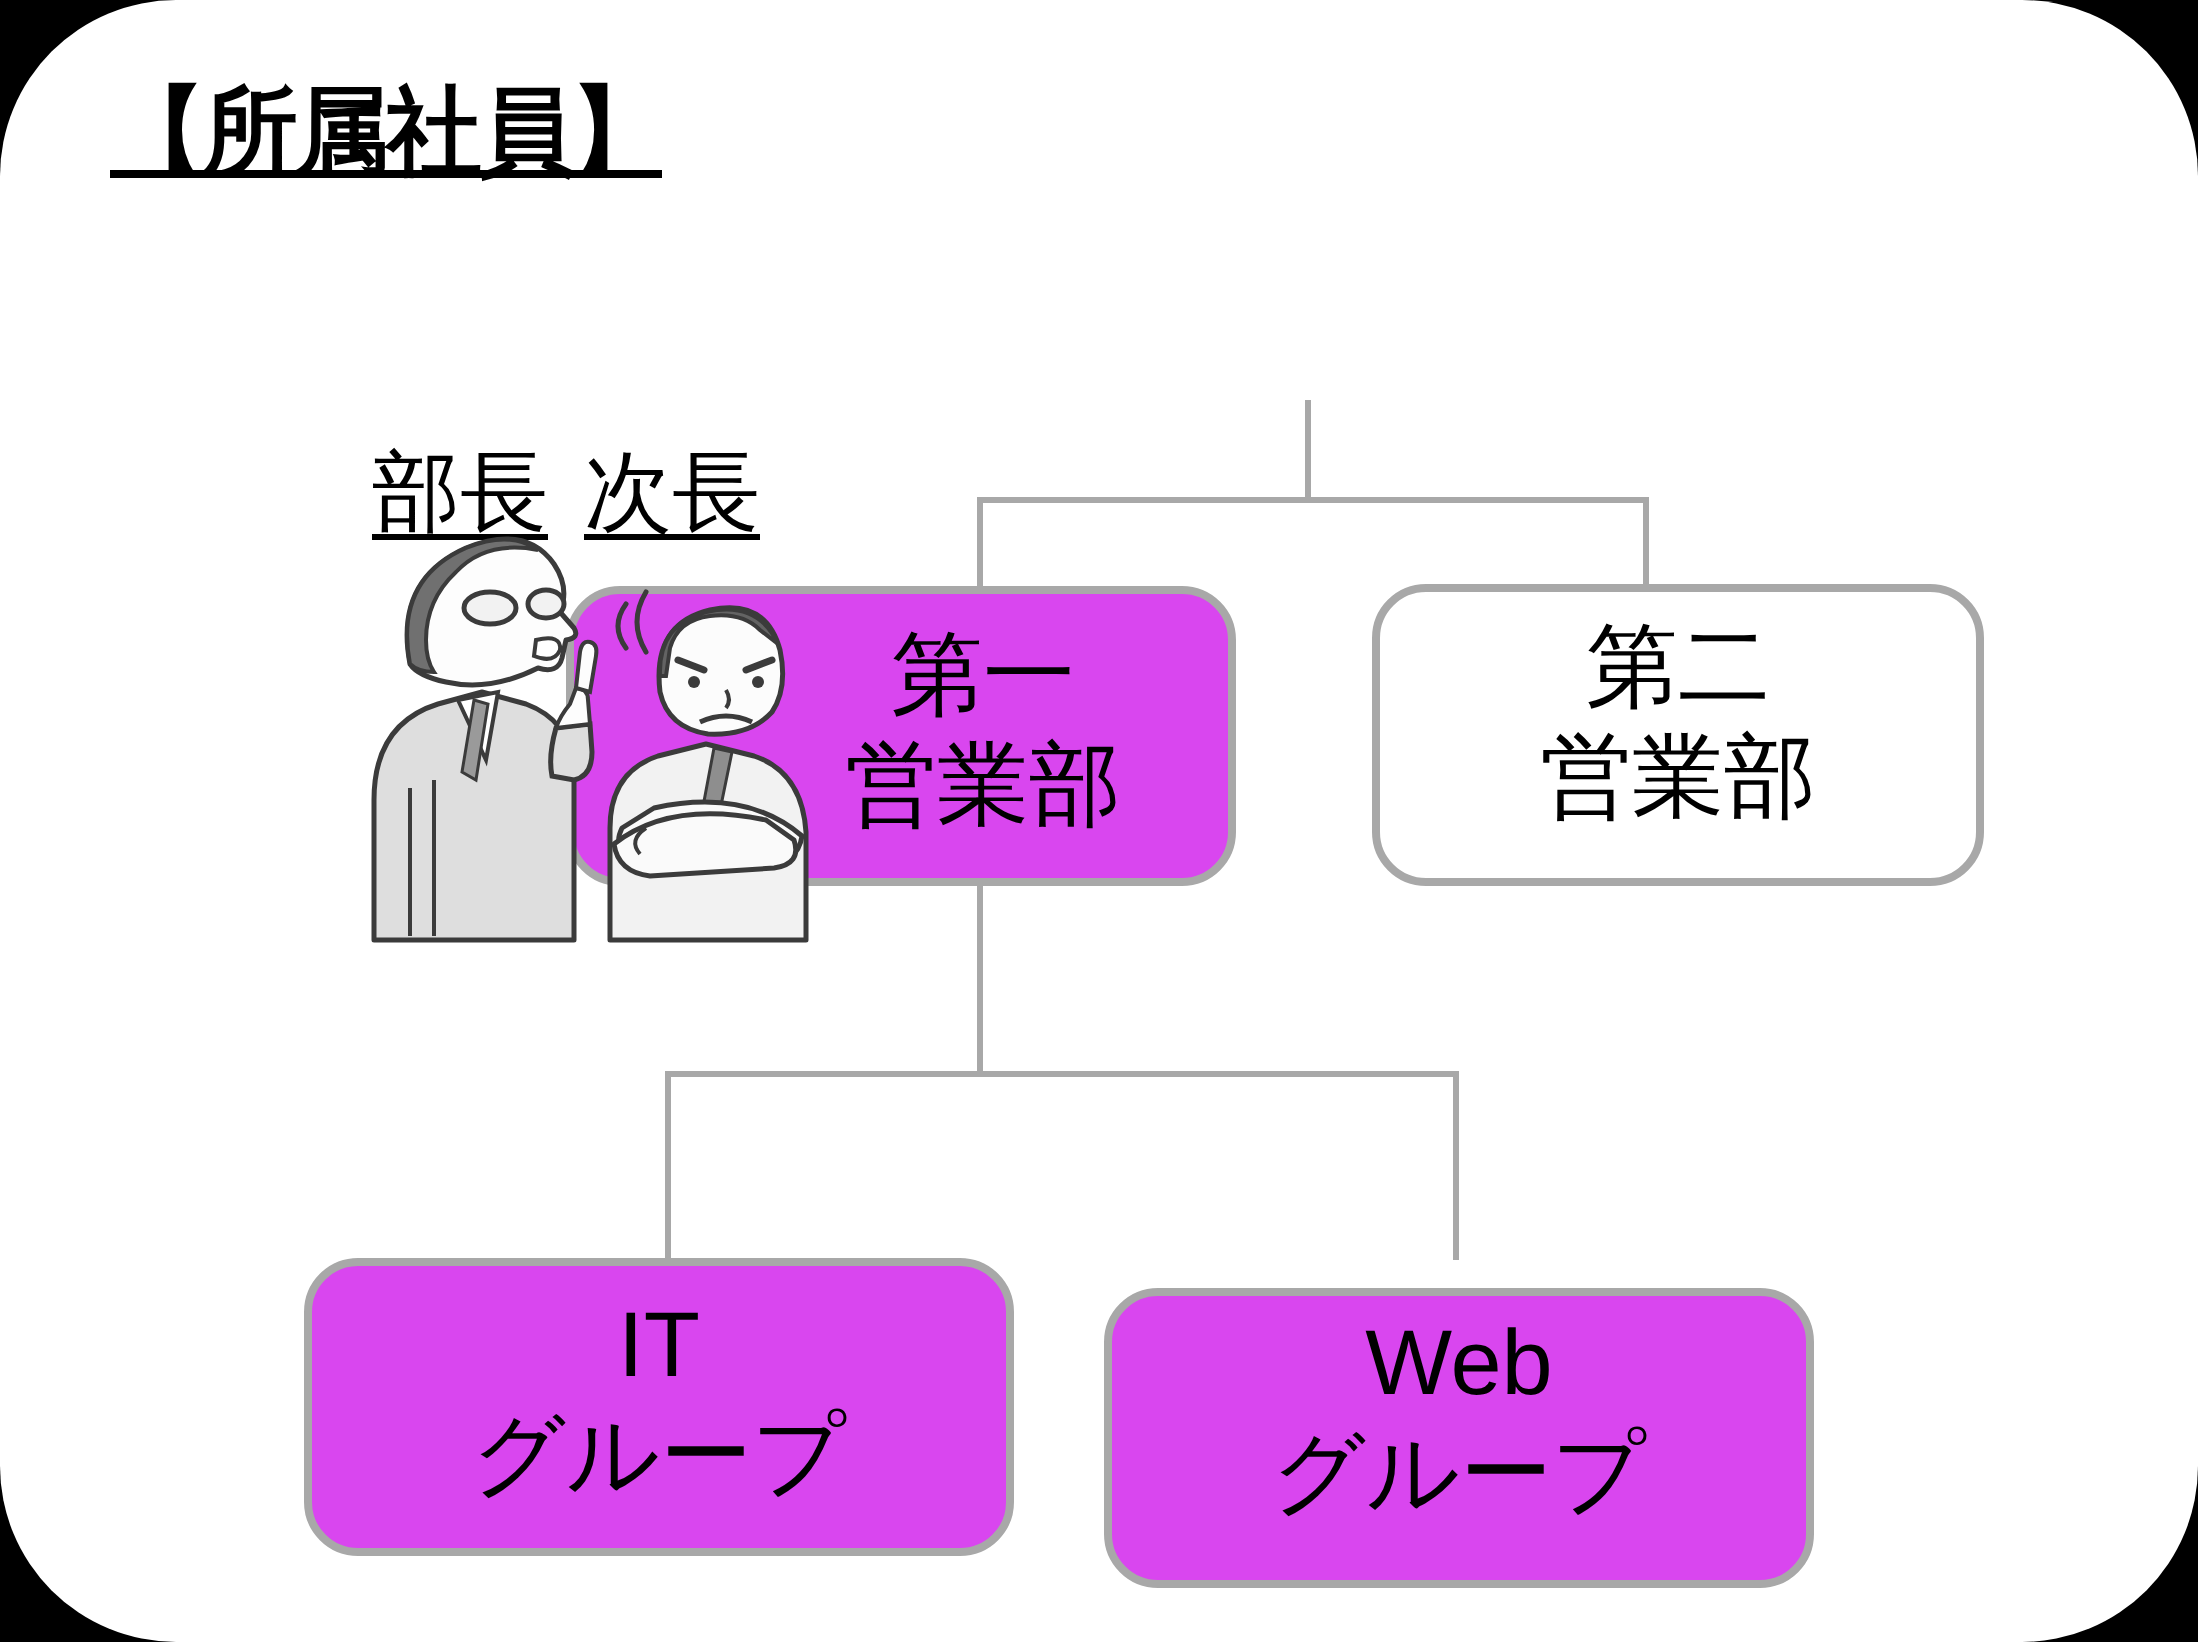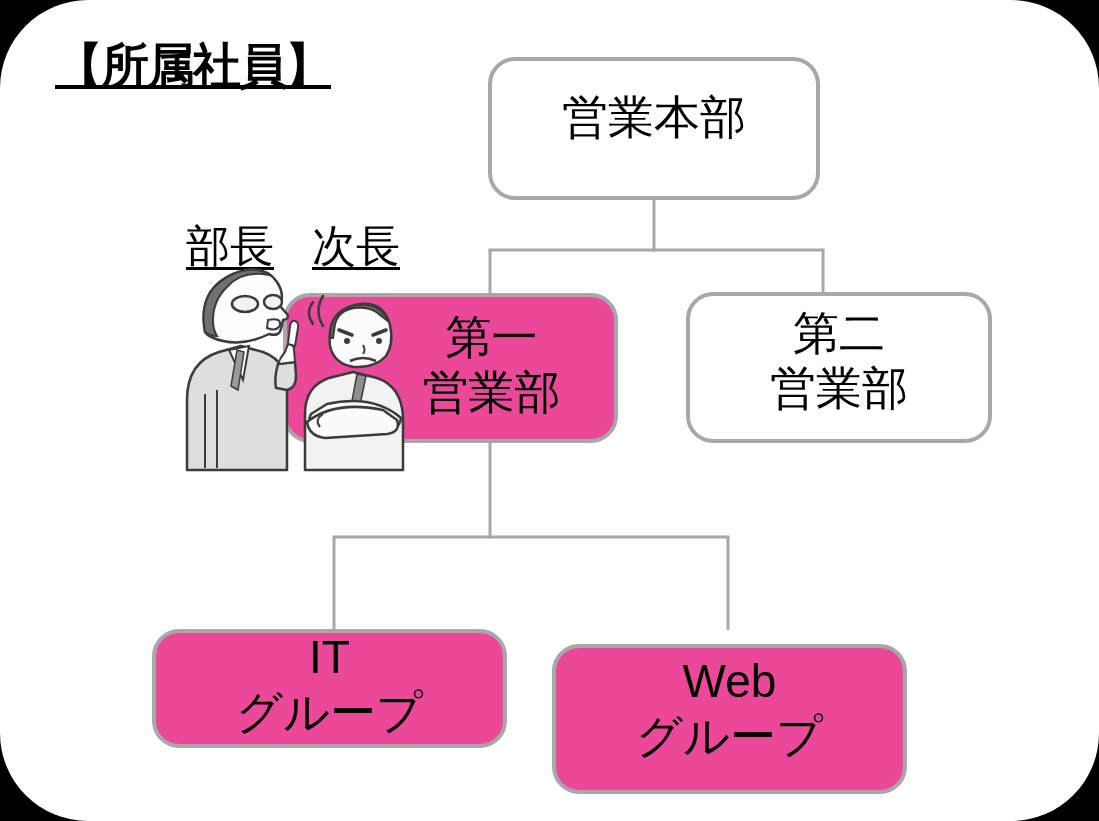--- a/index.html
+++ b/index.html
@@ -33,21 +33,21 @@
     top: 217px;
     font-size: 44px;
     color: #000000;
     white-space: nowrap;
   }
   .role-labels .role {
     text-decoration: underline;
     text-decoration-thickness: 2.5px;
     text-underline-offset: 6px;
   }
-  .role-labels .role + .role { margin-left: 38px; }
+  .role-labels .role + .role { margin-left: 18px; }
 
   svg.connectors {
     position: absolute;
     left: 0; top: 0;
     width: 1099px; height: 821px;
     z-index: 0;
   }
   .node {
     position: absolute;
     box-sizing: border-box;
@@ -57,26 +57,26 @@
     display: flex;
     flex-direction: column;
     align-items: center;
     justify-content: center;
     text-align: center;
     font-size: 46px;
     line-height: 55px;
     color: #000000;
     z-index: 1;
   }
-  .node.highlight { background: #ec4899; }
+  .node.highlight { background: #d946ef; }
 
   .node-honbu { left: 488px; top: 57px;  width: 332px; height: 143px; padding-bottom: 22px; }
   .node-dai1  { left: 283px; top: 293px; width: 335px; height: 150px; padding-left: 82px; padding-bottom: 6px; }
   .node-dai2  { left: 686px; top: 292px; width: 306px; height: 151px; padding-bottom: 14px; }
-  .node-it    { left: 152px; top: 629px; width: 355px; height: 119px; padding-bottom: 8px; justify-content: center; }
+  .node-it    { left: 152px; top: 629px; width: 355px; height: 149px; padding-bottom: 8px; justify-content: center; }
   .node-web   { left: 552px; top: 644px; width: 355px; height: 150px; padding-bottom: 20px; }
 
   .illustration {
     position: absolute;
     left: 183px;
     top: 262px;
     width: 242px;
     height: 210px;
     z-index: 2;
   }
@@ -98,23 +98,20 @@
       <line x1="728" y1="537" x2="728" y2="630"></line>
     </g>
   </svg>
 
   <div class="page-title">【所属社員】</div>
 
   <div class="role-labels">
     <span class="role">部長</span><span class="role">次長</span>
   </div>
 
-  <div class="node node-honbu">
-    <span>営業本部</span>
-  </div>
 
   <div class="node node-dai1 highlight">
     <span>第一</span>
     <span>営業部</span>
   </div>
 
   <div class="node node-dai2">
     <span>第二</span>
     <span>営業部</span>
   </div>

